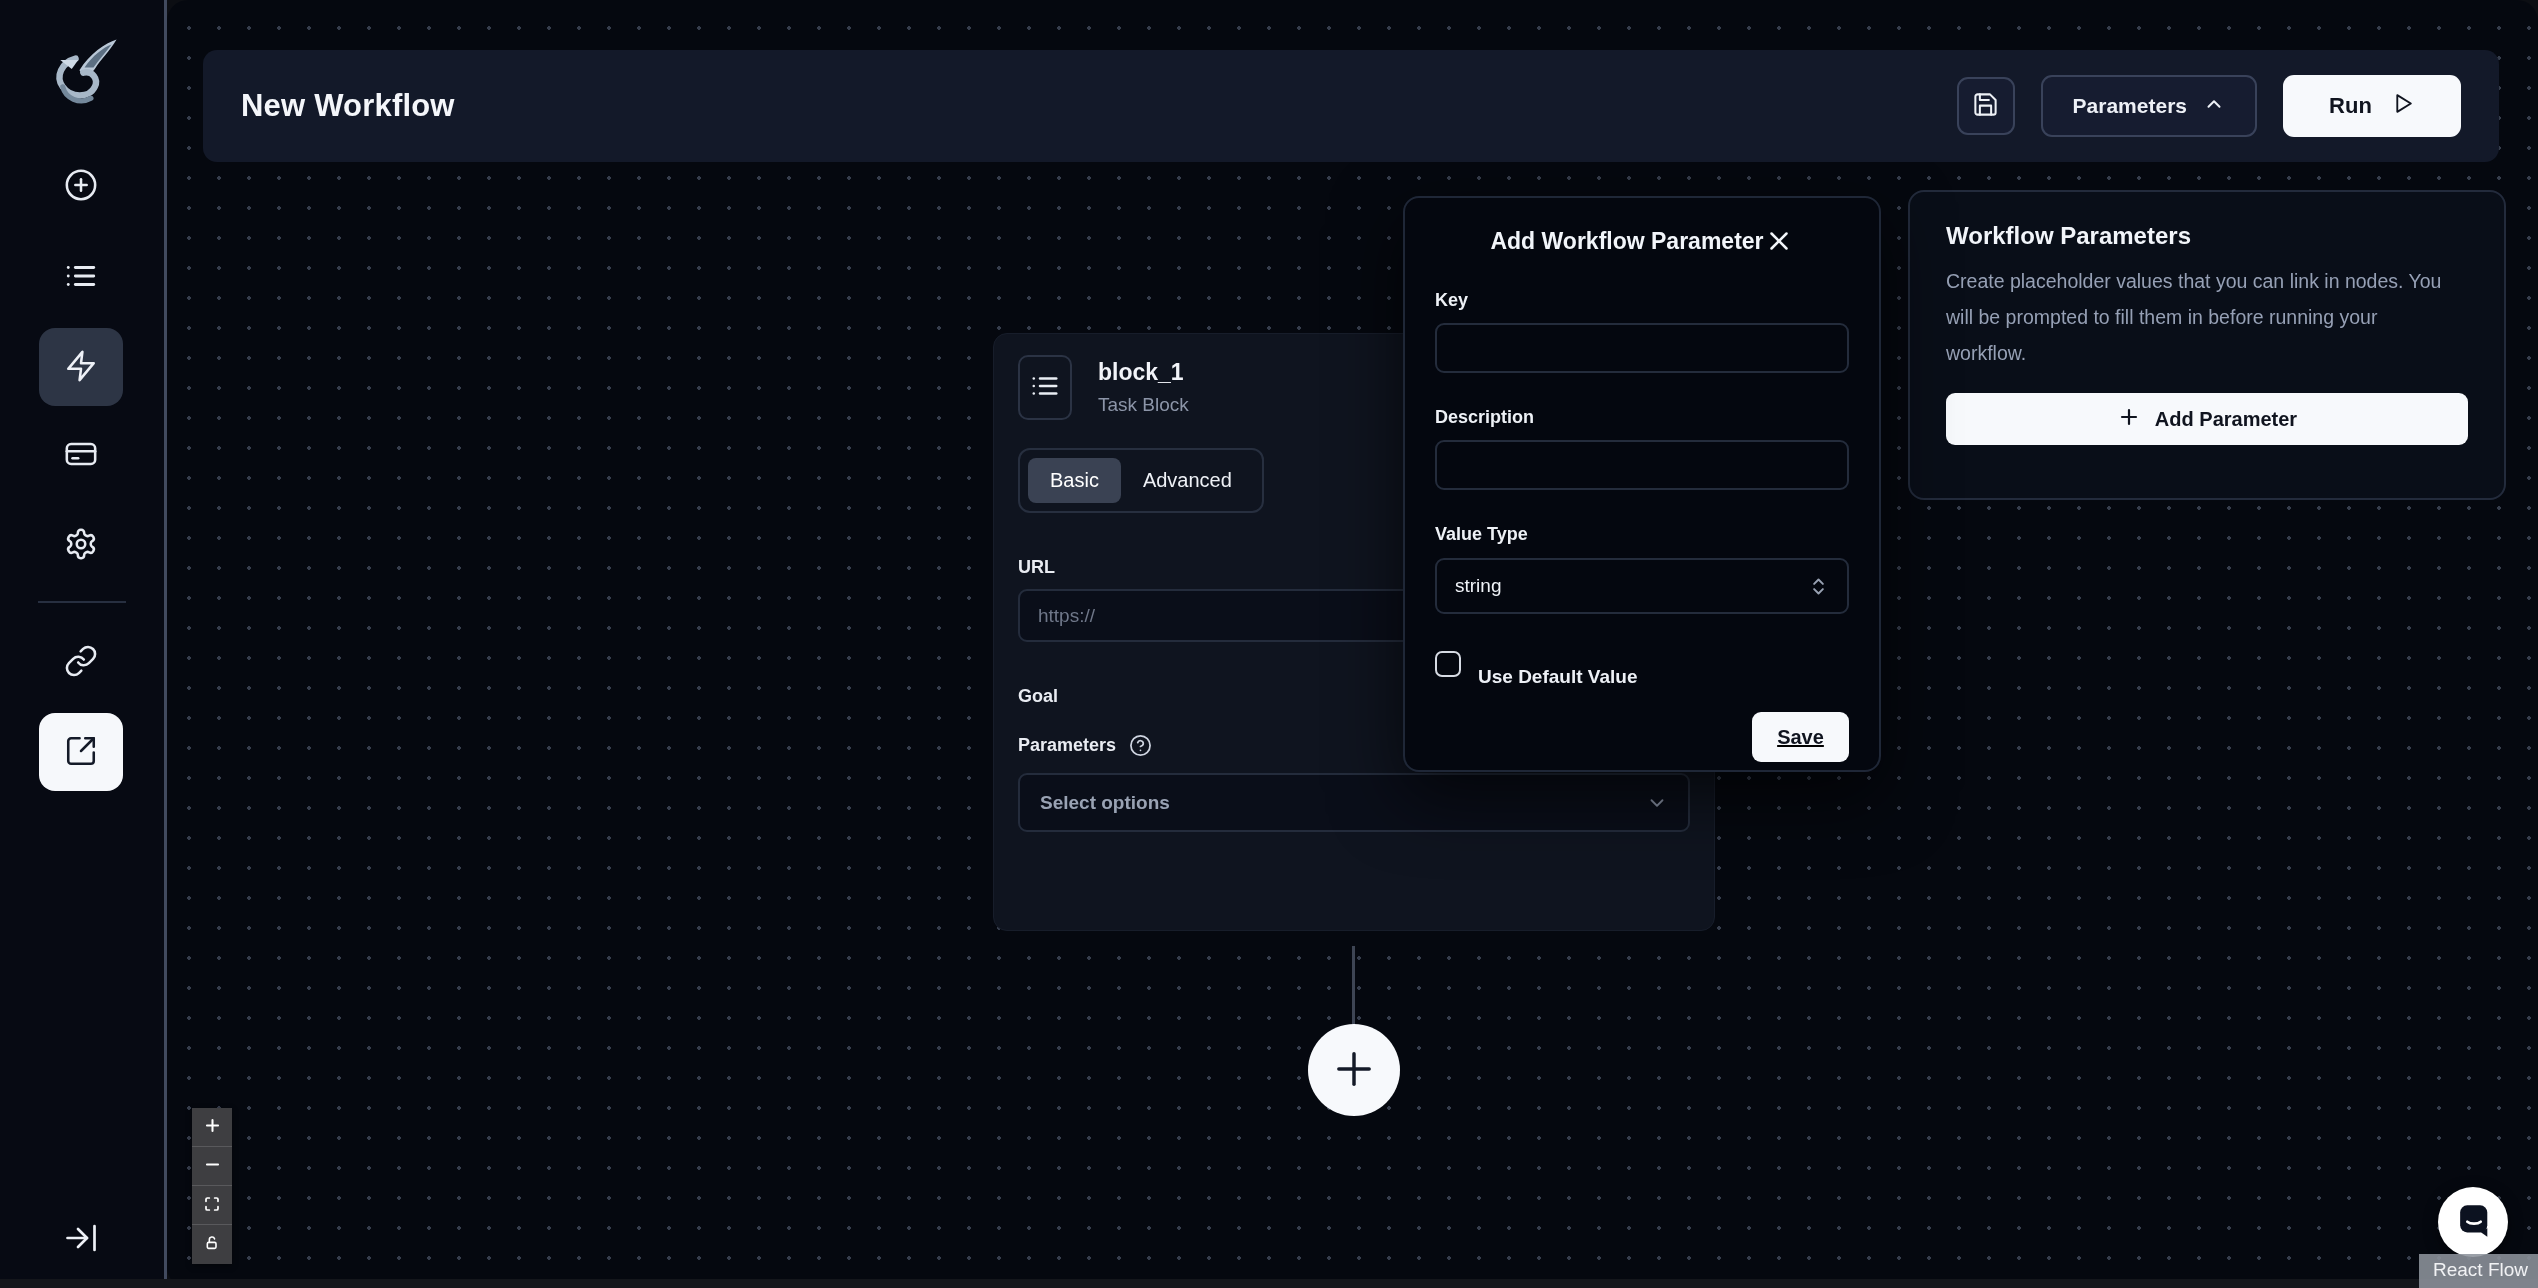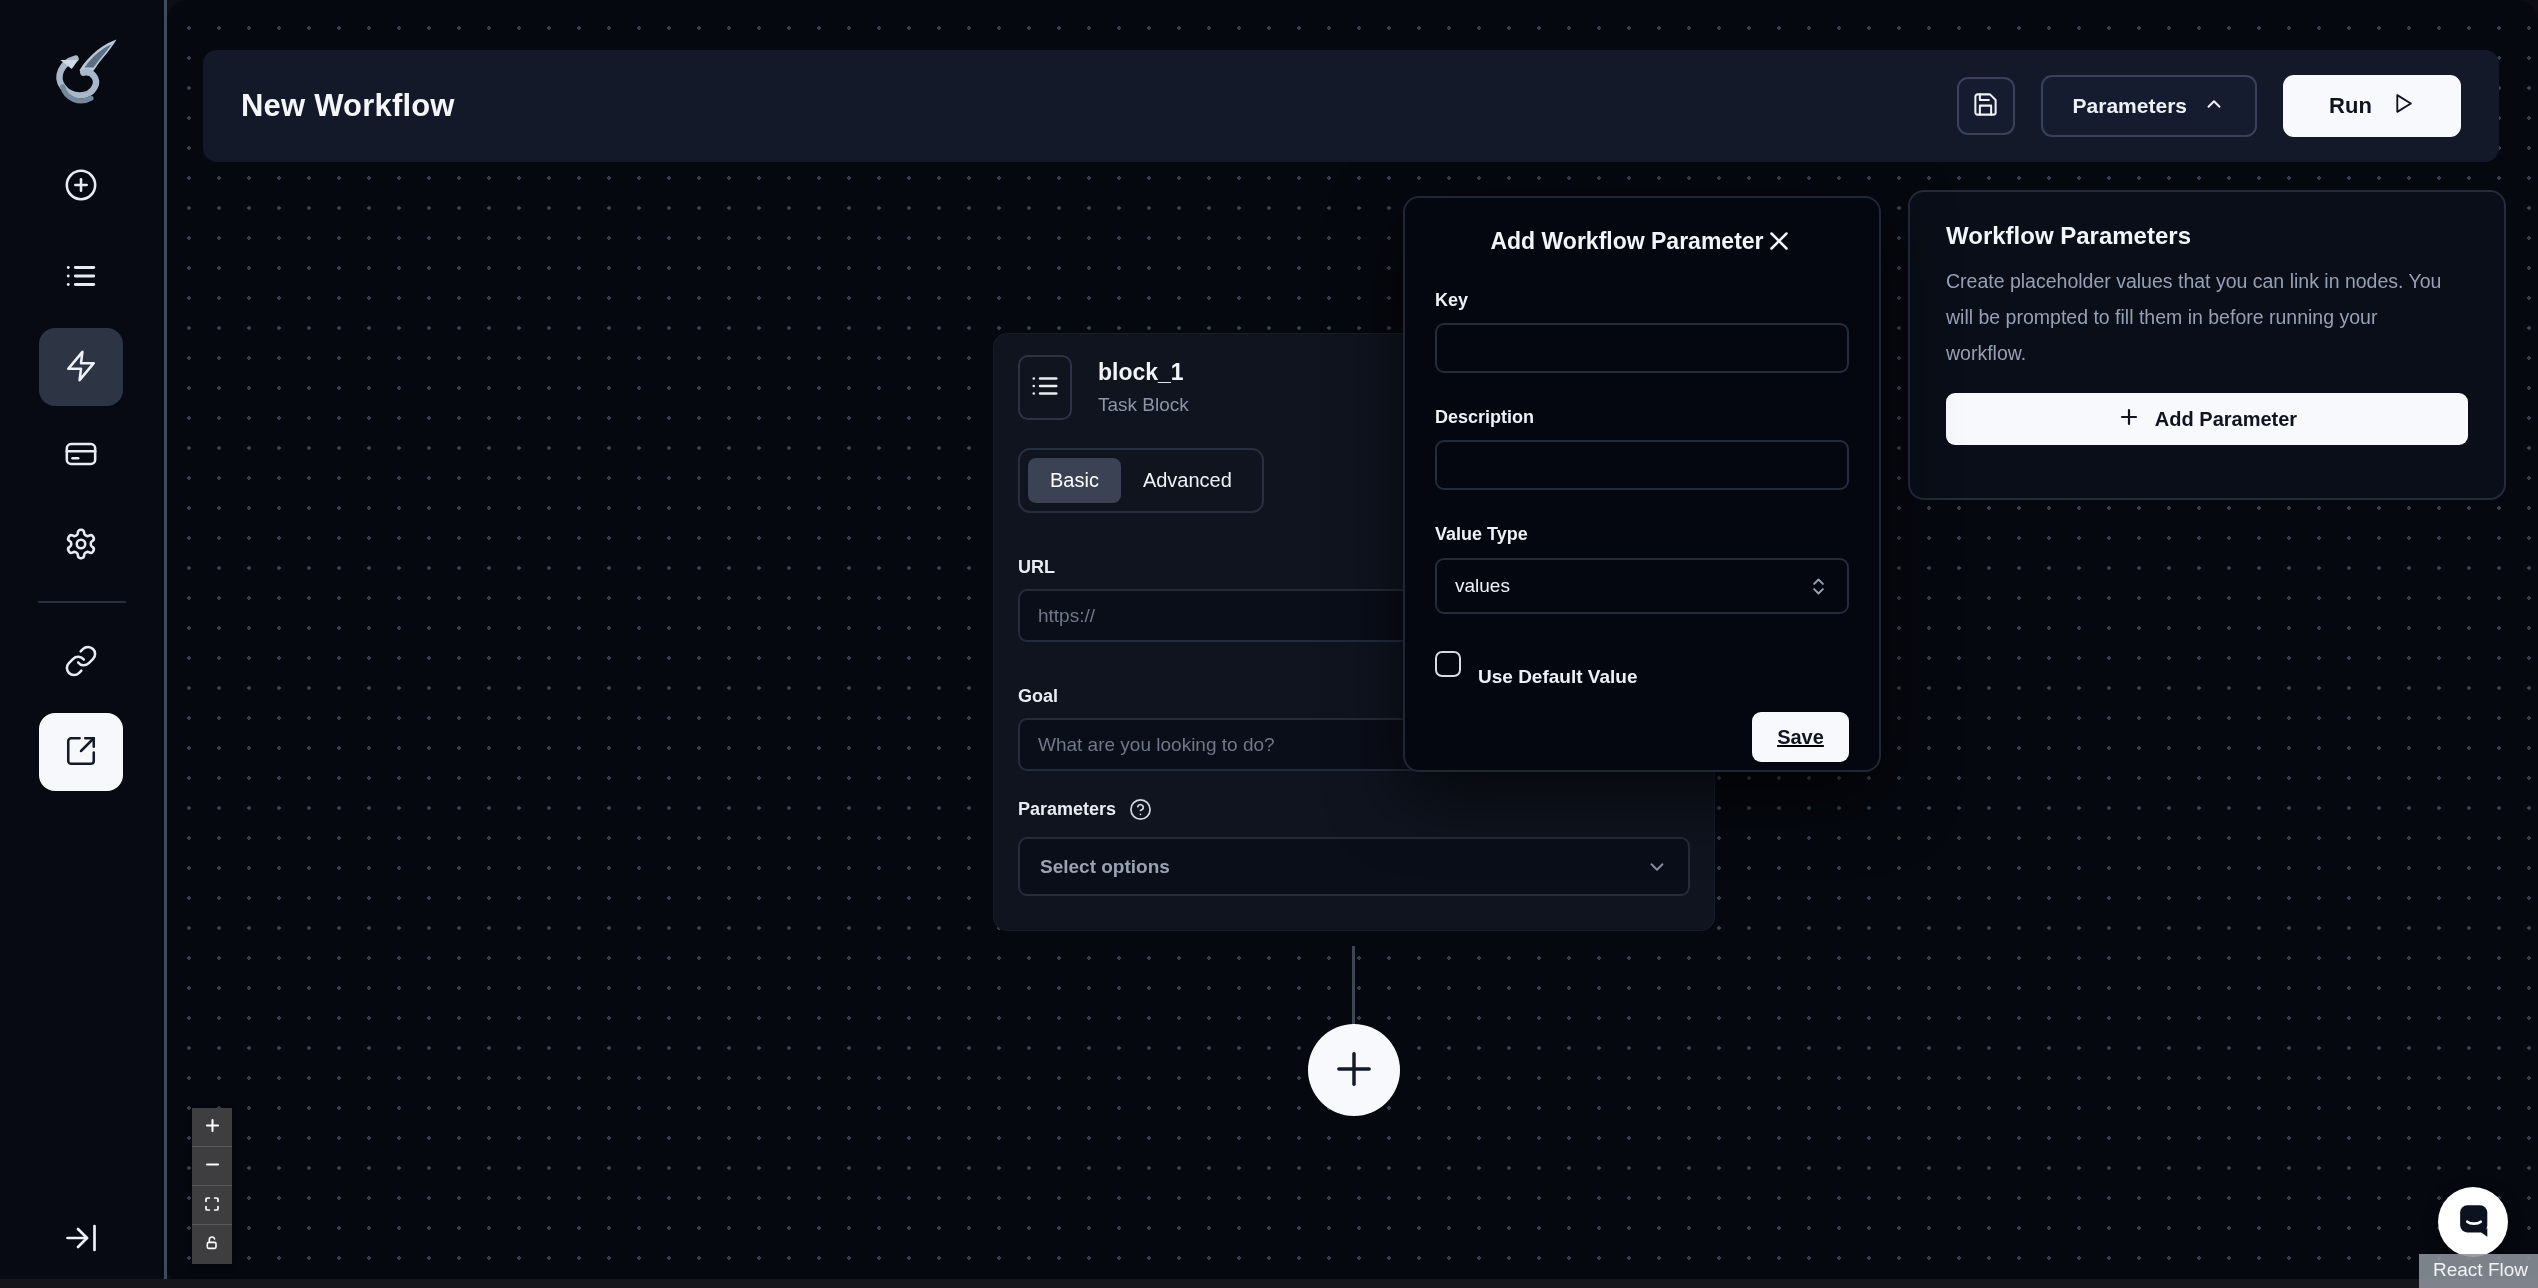--- a/index.html
+++ b/index.html
@@ -282,21 +282,20 @@
 
       <div class="tabs">
         <button class="tab active">Basic</button>
         <button class="tab">Advanced</button>
       </div>
 
       <div class="field-label">URL</div>
       <input class="text-input" type="text" placeholder="https://" style="">
 
       <div class="field-label">Goal</div>
-      <input class="text-input" type="text" placeholder="What are you looking to do?" style="">
 
       <div class="label-row">
         <div class="field-label">Parameters</div>
         <span class="help-icon">
           <svg viewBox="0 0 24 24" fill="none" stroke="currentColor" stroke-width="1.8" stroke-linecap="round" stroke-linejoin="round">
             <circle cx="12" cy="12" r="10"></circle>
               <path d="M9.09 9a3 3 0 0 1 5.83 1c0 2-3 3-3 3"></path>
               <path d="M12 17h.01"></path>
           </svg>
         </span>
@@ -335,21 +334,21 @@
       </div>
 
       <div class="m-label">Key</div>
       <input class="m-input" type="text" value="" style="">
 
       <div class="m-label">Description</div>
       <input class="m-input" type="text" value="" style="">
 
       <div class="m-label">Value Type</div>
       <div class="m-select">
-        <span class="m-select-value">values</span>
+        <span class="m-select-value">string</span>
         <span class="chev">
           <svg viewBox="0 0 24 24" fill="none" stroke="currentColor" stroke-width="2.2" stroke-linecap="round" stroke-linejoin="round">
             <path d="m7 15 5 5 5-5"></path>
               <path d="m7 9 5-5 5 5"></path>
           </svg>
         </span>
       </div>
 
       <div class="check-row">
         <span class="checkbox"></span>

